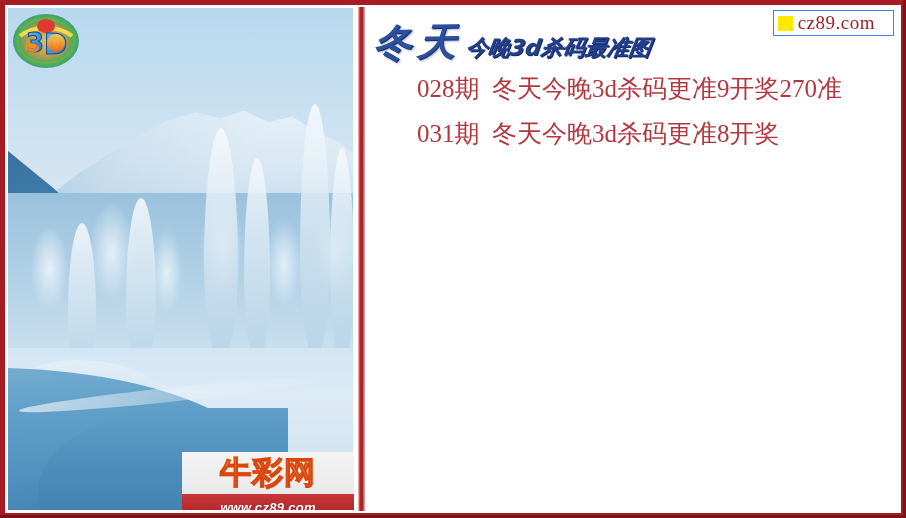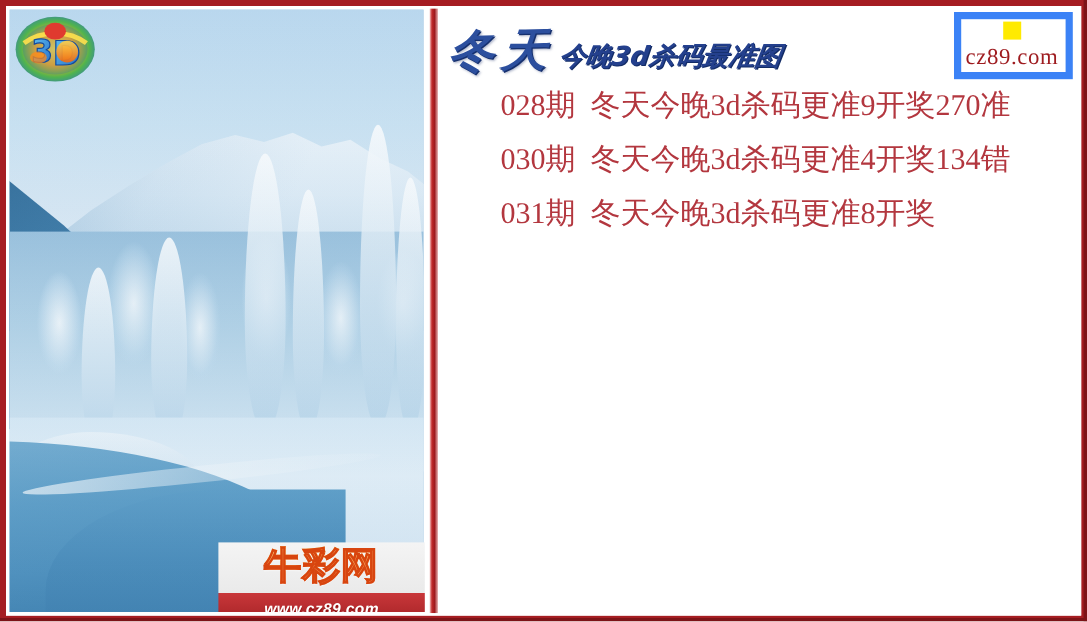--- a/index.html
+++ b/index.html
@@ -298,25 +298,24 @@
   }
 
   
   .badge {
     position: absolute;
     right: 4px;
     top: 2px;
     display: flex;
     align-items: center;
     gap: 5px;
-    padding: 2px 6px 2px 4px;
+    padding: 2px 18px 2px 4px;
     background: #ffffff;
-    border: 6px solid #3b82f6;
+    border: 1px solid #3b82f6;
     z-index: 20;
-    flex-direction: column;
   }
   .badge-square {
     width: 15px;
     height: 15px;
     background: #ffea00;
     display: block;
   }
   .badge-text {
     font-family: "Liberation Serif", "DejaVu Serif", serif;
     font-size: 19px;
@@ -421,23 +420,20 @@
     <div class="badge">
       <span class="badge-square"></span>
       <span class="badge-text">cz89.com</span>
     </div>
 
     <div class="list">
       <div class="row">
         <span class="row-text">028期  冬天今晚3d杀码更准9开奖270准</span>
       </div>
       <div class="row">
-        <span class="row-text">030期  冬天今晚3d杀码更准4开奖134错</span>
-      </div>
-      <div class="row">
         <span class="row-text">031期  冬天今晚3d杀码更准8开奖</span>
       </div>
     </div>
 
   </div>
 
   <div class="frame-outer"></div>
   <div class="frame-inner"></div>
   <div class="frame-shadow-r"></div>
   <div class="frame-shadow-b"></div>

